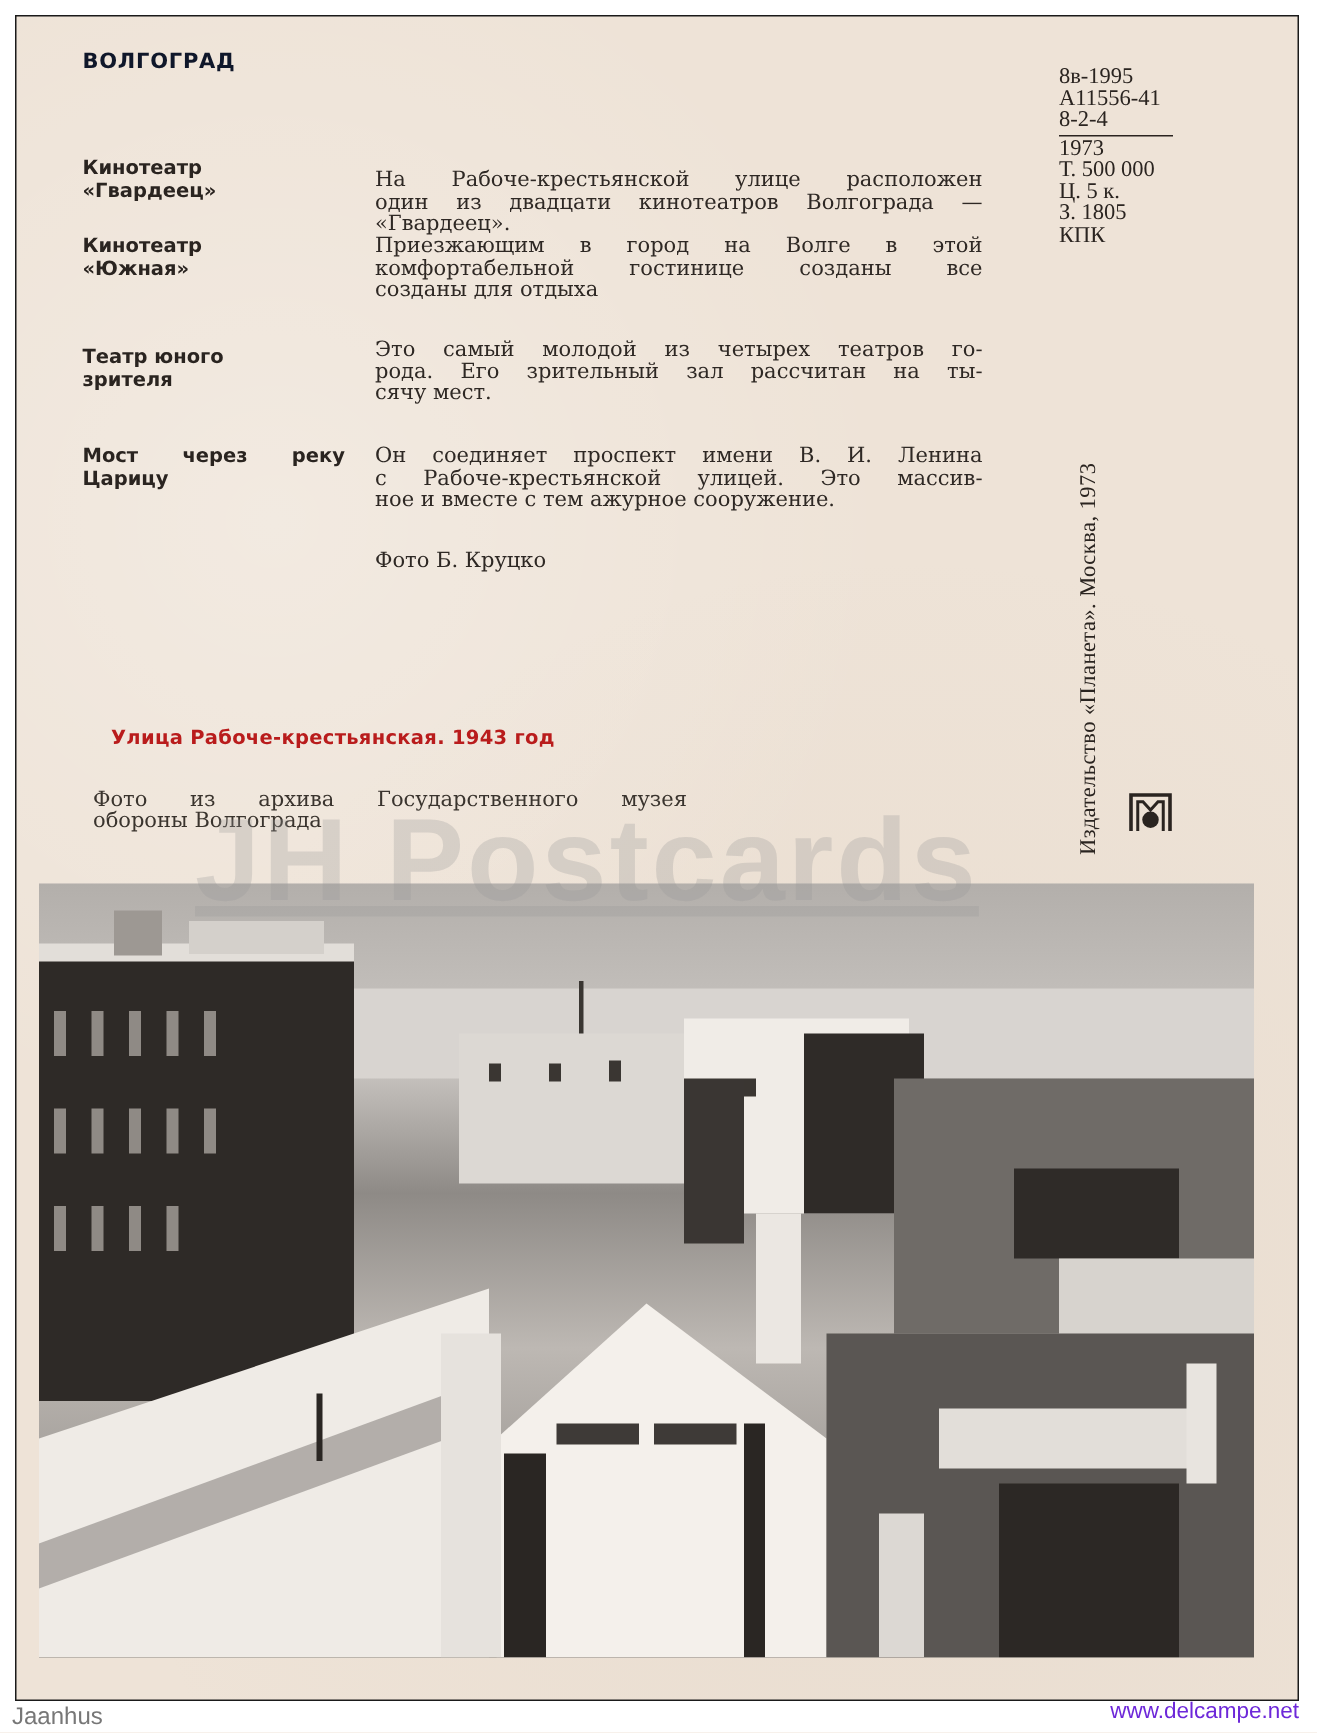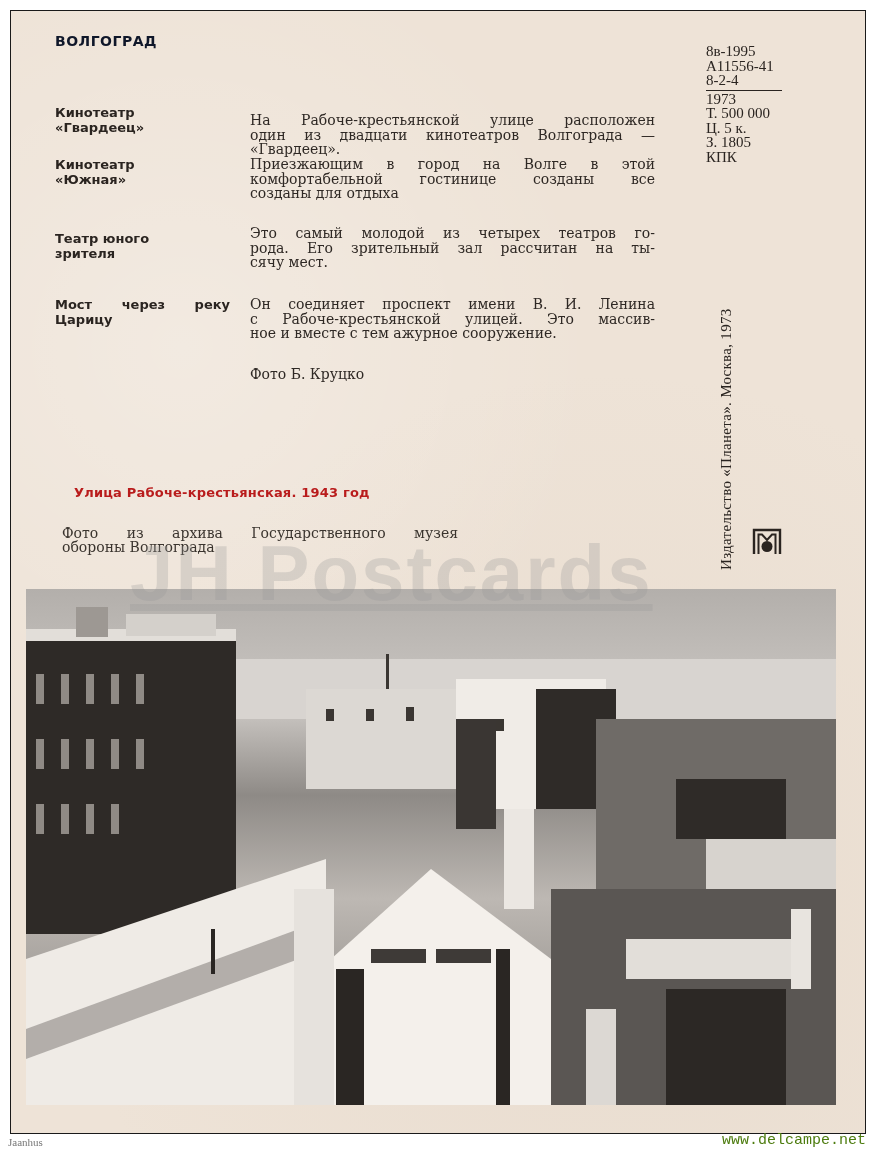--- a/index.html
+++ b/index.html
@@ -66,25 +66,25 @@
       position: absolute; left: 130px; top: 528px;
       font-family: "Liberation Sans", sans-serif; font-size: 78px; font-weight: bold;
       color: rgba(150,150,150,0.28); white-space: nowrap; letter-spacing: 2px; text-decoration: underline;
     }
     .photo {
       position: absolute; left: 26px; top: 589px; width: 810px; height: 516px; overflow: hidden;
       background: linear-gradient(#b9b4b0 0%, #c9c5c1 16%, #d6d2ce 20%, #8e8a86 40%, #bdb8b3 60%, #7e7a76 100%);
     }
     .footer-left {
       position: absolute; left: 8px; top: 1136px;
-      font-family: Liberation Serif, serif; font-size: 11px; color: #777;
+      font-family: Liberation Sans, sans-serif; font-size: 16px; color: #777;
     }
     .footer-right {
       position: absolute; right: 12px; top: 1132px;
-      font-family: Liberation Mono, monospace; font-size: 15px; color: #4d7c0f;
+      font-family: Liberation Sans, sans-serif; font-size: 15px; color: #6d28d9;
     }
   </style>
 </head>
 <body>
 
 <div class="card">
 </div>
 
 <div class="title">ВОЛГОГРАД</div>
 

